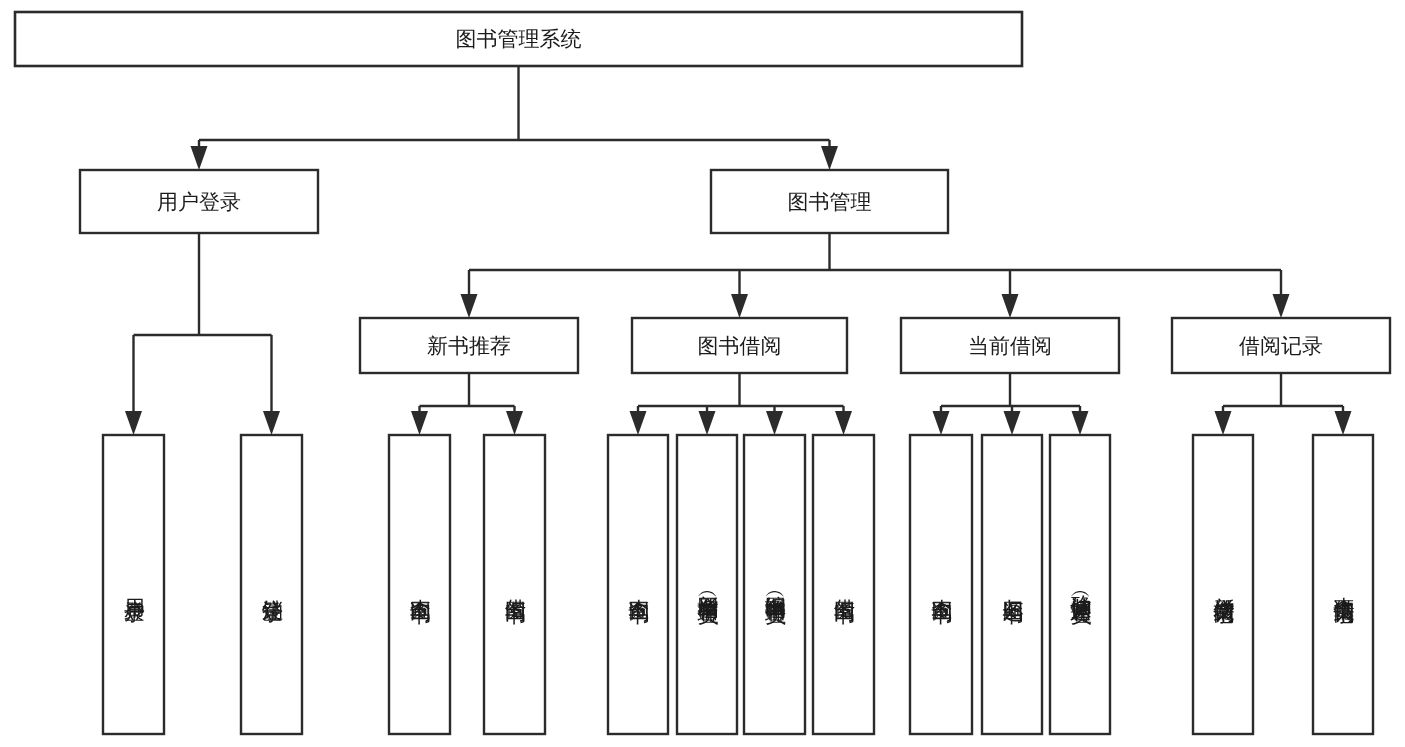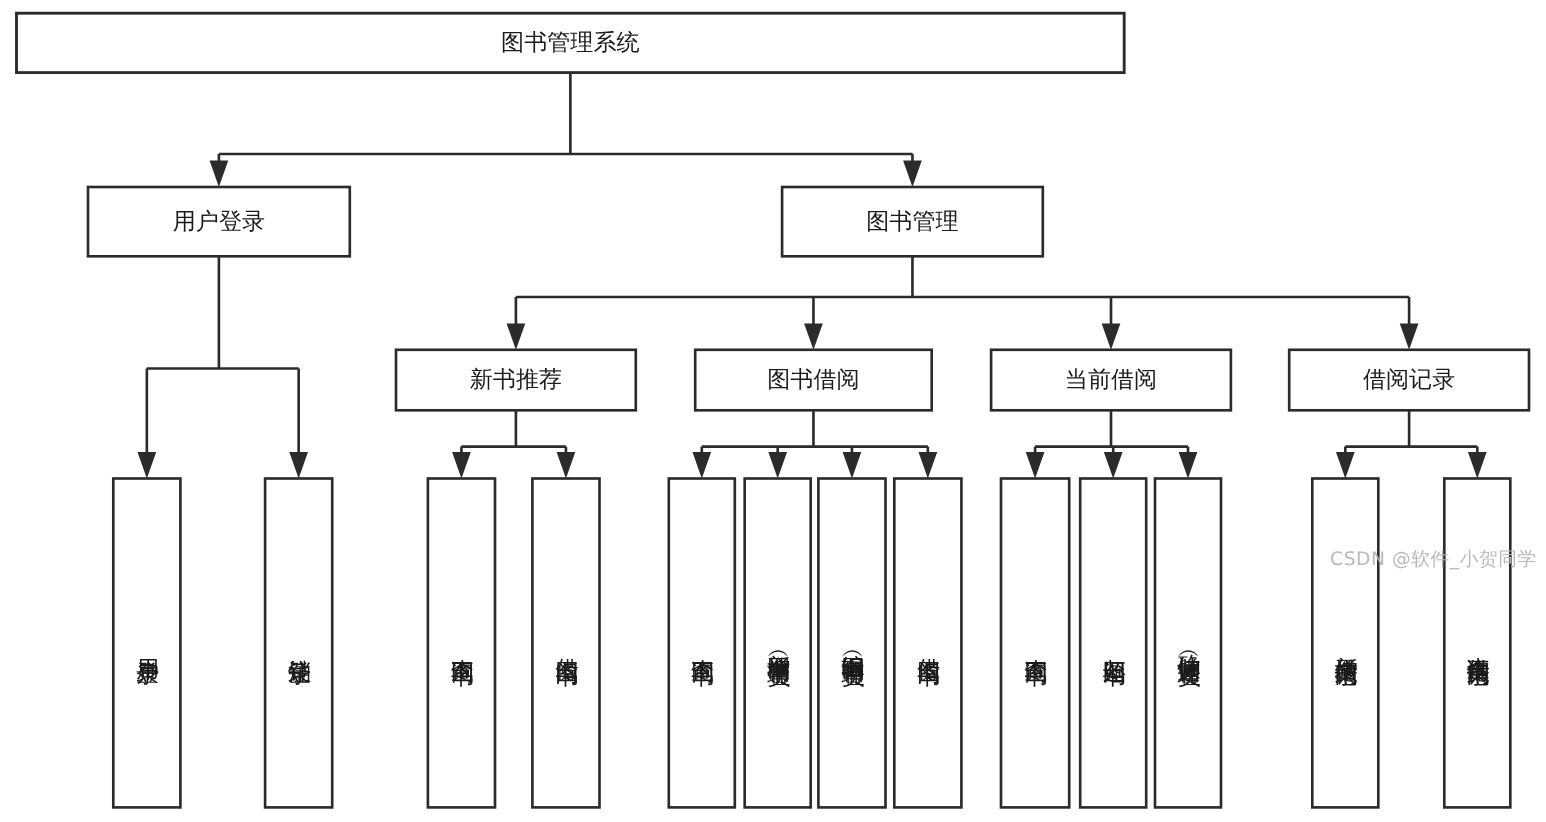--- a/index.html
+++ b/index.html
@@ -179,14 +179,13 @@
       <div class="node-label-v" style="left: 608px; top: 435px; width: 60px; height: 299px;">查询图书</div>
       <div class="node-label-v" style="left: 677px; top: 435px; width: 60px; height: 299px;">新增图书（管理员）</div>
       <div class="node-label-v" style="left: 744px; top: 435px; width: 61px; height: 299px;">编辑图书（管理员）</div>
       <div class="node-label-v" style="left: 813px; top: 435px; width: 61px; height: 299px;">借阅图书</div>
       <div class="node-label-v" style="left: 910px; top: 435px; width: 62px; height: 299px;">查询图书</div>
       <div class="node-label-v" style="left: 982px; top: 435px; width: 60px; height: 299px;">归还图书</div>
       <div class="node-label-v" style="left: 1050px; top: 435px; width: 60px; height: 299px;">确认归还（管理员）</div>
       <div class="node-label-v" style="left: 1193px; top: 435px; width: 60px; height: 299px;">新增借阅记录</div>
       <div class="node-label-v" style="left: 1313px; top: 435px; width: 60px; height: 299px;">查询借阅记录</div>
     </div>
-  <div class="watermark">CSDN @软件_小贺同学</div>
 </div>
 
 </body></html>

